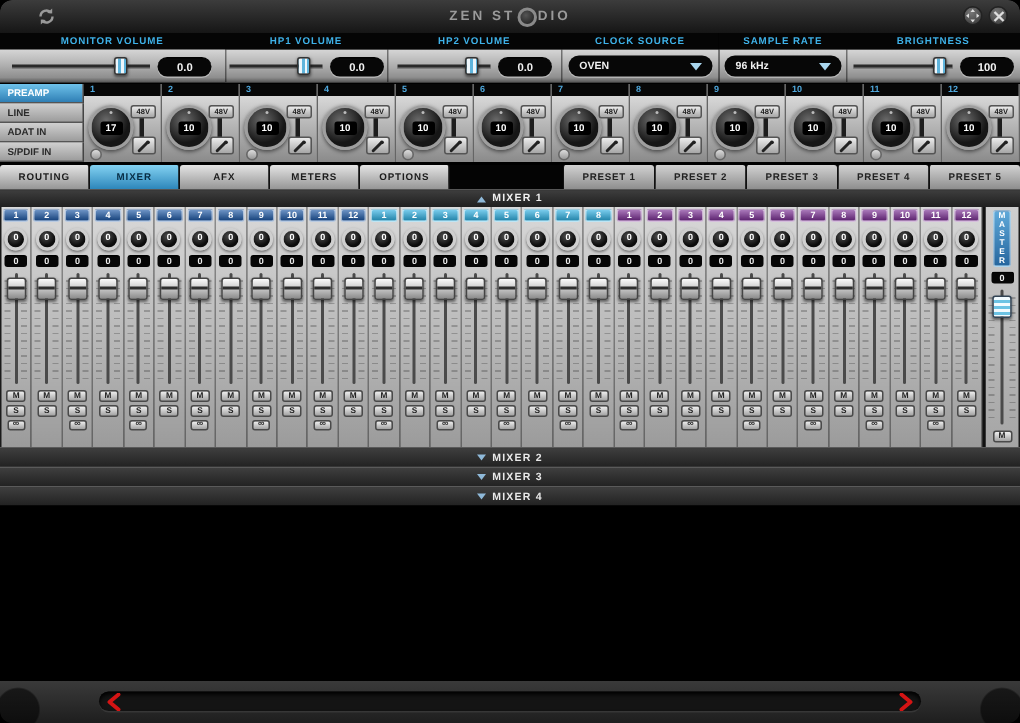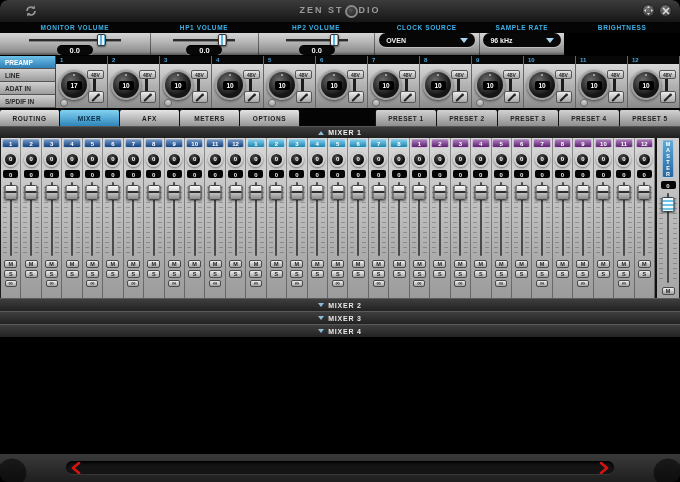--- a/index.html
+++ b/index.html
@@ -12,21 +12,21 @@
   .sync-btn { position:absolute; left:24px; top:4px; width:14px; height:14px; background:none; border:none; cursor:pointer; }
   .title { margin:0 auto; display:flex; align-items:flex-start; color:#9a9a9a; font-size:9px; font-weight:bold; letter-spacing:2px; }
   .logo-circle { width:13px; height:13px; border-radius:50%; border:2px solid #8a8a8a; background:radial-gradient(circle at 40% 35%, #555, #1a1a1a); margin:0 1px; }
   .win-btns { position:absolute; right:8px; top:4px; display:flex; gap:4px; }
   .win-btn { width:13px; height:13px; border-radius:50%; border:1px solid #222; background:radial-gradient(circle at 40% 30%, #777, #333); padding:0; display:flex; align-items:center; justify-content:center; cursor:pointer; }
 
   
   .header { height:33px; display:flex; }
   .hgroup { display:flex; flex-direction:column; }
   .hgroup .hlabel { height:11px; background:#050505; color:#3eb1e8; font-size:6.5px; font-weight:bold; letter-spacing:.6px; display:flex; align-items:center; justify-content:center; }
-  .hgroup .hctrl { height:22px; background:linear-gradient(180deg,#d6d6d6,#b2b2b2 45%,#8e8e8e 85%,#555); display:flex; align-items:center; gap:5px; border-left:1px solid rgba(0,0,0,.45);flex-direction:column; }
+  .hgroup .hctrl { height:22px; background:linear-gradient(180deg,#d6d6d6,#b2b2b2 45%,#8e8e8e 85%,#555); display:flex; align-items:center; justify-content:center; gap:5px; border-left:1px solid rgba(0,0,0,.45); }
   .hgroup:first-child .hctrl { border-left:none; }
   .g-mon{width:22%;} .g-hp1{width:16%;} .g-hp2{width:17%;} .g-clk{width:15.5%;} .g-sr{width:12.5%;} .g-bri{width:17%;}
   .hslider { position:relative; height:14px; }
   .g-mon .hslider{width:92px;} .g-hp1 .hslider{width:62px;} .g-hp2 .hslider{width:62px;} .g-bri .hslider{width:66px;}
   .hslider::before { content:""; position:absolute; left:0; right:0; top:6px; height:2px; background:#2a2a2a; border-bottom:1px solid rgba(255,255,255,.4); }
   .hhandle { position:absolute; top:1px; width:9px; height:12px; border:1px solid #333; border-radius:2px;
     background:repeating-linear-gradient(90deg,#eef6fb 0 2px,#5fb4dc 2px 4px); box-shadow:0 1px 2px rgba(0,0,0,.5); cursor:pointer; }
   .g-mon .hhandle{left:74%;} .g-hp1 .hhandle{left:72%;} .g-hp2 .hhandle{left:72%;} .g-bri .hhandle{left:80%;}
   .hval { min-width:36px; height:13px; background:#070707; border-radius:7px; color:#f0f0f0; font-size:7.5px; font-weight:bold;
     display:flex; align-items:center; justify-content:center; border-top:1px solid #000; box-shadow:0 1px 0 rgba(255,255,255,.35); }
@@ -201,20 +201,26 @@
       <div class="hlabel">SAMPLE RATE</div>
       <div class="hctrl">
         <div class="dropdown">
           <span class="dd-text">96 kHz</span>
           <span class="caret"></span>
         </div>
       </div>
     </div>
     <div class="hgroup g-bri">
       <div class="hlabel">BRIGHTNESS</div>
+      <div class="hctrl">
+        <div class="hslider">
+            <span class="hhandle"></span>
+          </div>
+        <div class="hval">100</div>
+      </div>
     </div>
   </div>
 
   <div class="preamp">
     <div class="ptabs" id="preamp-tabs">
         <div class="ptab active">PREAMP</div>
         <div class="ptab">LINE</div>
         <div class="ptab">ADAT IN</div>
         <div class="ptab">S/PDIF IN</div>
       </div>

